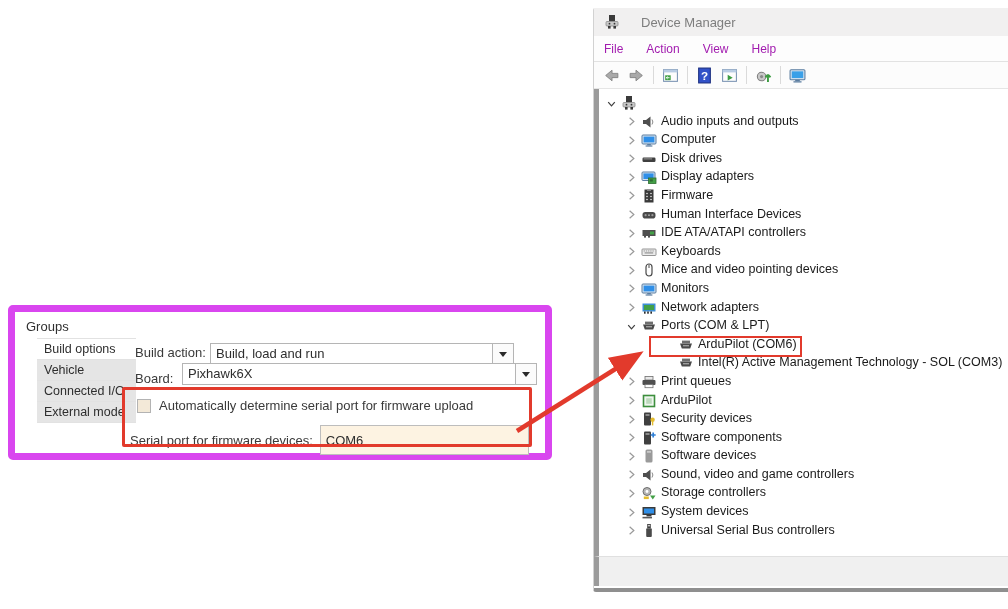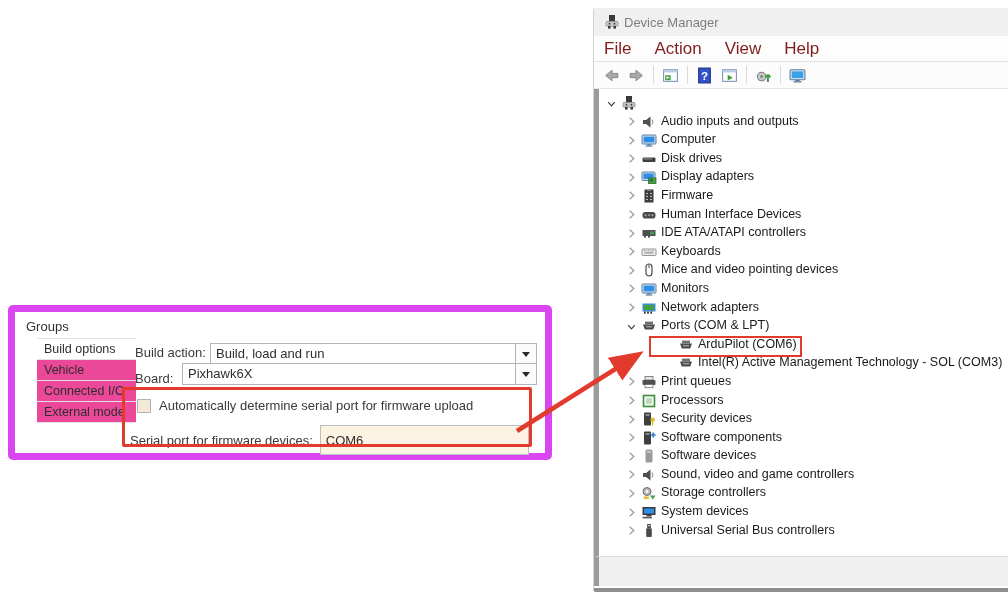--- a/index.html
+++ b/index.html
@@ -6,21 +6,21 @@
   html,body { width:1008px; height:609px; background:#ffffff; overflow:hidden;
     font-family:"Liberation Sans","DejaVu Sans",sans-serif; }
   .stage { position:relative; width:1008px; height:609px; }
 
   
   .config-panel { position:absolute; left:8px; top:305px; width:544px; height:155px;
     background:#fff; border:7px solid #d946ef; border-radius:5px; color:#3a3a3a; }
   .groups-label { position:absolute; left:11px; top:7px; font-size:13px; color:#303030; }
   .group-list { position:absolute; left:22px; top:26px; width:99px; border-top:1px solid #e2e2e2; }
   .group-item { height:21px; line-height:20px; padding-left:7px; font-size:12.5px;
-    color:#2e2e2e; background:#ec4899; border-bottom:1px solid #e2e2e2; cursor:default; }
+    color:#2e2e2e; background:#e5e5e5; border-bottom:1px solid #e2e2e2; cursor:default; }
   .group-item.selected { background:#ffffff; }
 
   .field-row { position:absolute; display:flex; align-items:center; font-size:13px; color:#3a3a3a; }
   .combobox { display:flex; align-items:stretch; border:1px solid #b5b5b5; background:#fff; height:22px; }
   .combobox .cb-value { flex:1; font-size:13px; color:#2e2e2e; padding:2px 5px; line-height:16px; white-space:nowrap; overflow:hidden; }
   .cb-arrow-btn { width:21px; border-left:1px solid #b5b5b5; background:#fbfbfb;
     display:flex; align-items:center; justify-content:center; cursor:default; }
   .cb-triangle { width:0; height:0; border-left:4px solid transparent; border-right:4px solid transparent;
     border-top:5px solid #2a2a2a; }
 
@@ -31,25 +31,25 @@
 
   
   .annot-box { position:absolute; border-style:solid; border-color:var(--accent); pointer-events:none; }
   #annot-serial { left:122px; top:387px; width:410px; height:60px; border-width:3px; border-radius:2px; }
   #annot-ardupilot { left:649px; top:336px; width:153px; height:21px; border-width:2px; }
   #arrow-overlay { position:absolute; left:0; top:0; width:1008px; height:609px; pointer-events:none; }
 
   
   .dm-window { position:absolute; left:593px; top:8px; width:415px; height:584px; background:#fff;
     border-left:1px solid #d2d2d2; border-bottom:4px solid #8f8f8f; border-radius:2px 0 0 3px; }
-  .dm-titlebar { height:28px; background:#f1f0f0; display:flex; align-items:center; padding-left:10px; gap:4px; }
+  .dm-titlebar { height:28px; background:#f1f0f0; display:flex; align-items:center; padding-left:10px; gap:21px; }
   .dm-title { font-size:13px; color:#7e7e7e; }
   .dm-menubar { height:26px; background:#fdfdfd; border-bottom:1px solid #e2e2e2;
     display:flex; align-items:center; padding-left:10px; gap:4px; }
-  .menu-item { font-size:17px; color:#7f1d1d; padding:3px 10px 3px 0; margin-right:9px; cursor:default; }
+  .menu-item { font-size:12px; color:#a21caf; padding:3px 10px 3px 0; margin-right:9px; cursor:default; }
   .dm-toolbar { height:27px; background:#fcfcfc; border-bottom:1px solid #e5e5e5;
     display:flex; align-items:center; padding-left:5px; }
   .tool-btn { width:25px; height:23px; display:flex; align-items:center; justify-content:center; cursor:default; }
   .tool-sep { width:1px; height:18px; background:#dadada; margin:0 4px; }
 
   .dm-content { position:relative; height:467px; background:#fff; border-left:5px solid #9b9b9b;
     overflow:hidden; padding-top:6px; }
   .tree-row { height:18.6px; display:flex; font-size:12.5px; color:#1a1a1a;
     white-space:nowrap; cursor:default; }
   .tree-row .chev { width:17px; height:16px; flex:0 0 17px; display:flex; align-items:center; justify-content:center; }
@@ -72,21 +72,21 @@
     <div class="group-list">
         <div class="group-item selected">Build options</div>
         <div class="group-item">Vehicle</div>
         <div class="group-item">Connected I/O</div>
         <div class="group-item">External mode</div>
       </div>
 
     <div class="field-row" style="left:120px; top:33px;">
       <span style="margin-right:7px;">Build action:</span>
     </div>
-    <div class="combobox" style="position:absolute; left:195px; top:31px; width:327px;">
+    <div class="combobox" style="position:absolute; left:195px; top:31px; width:304px;">
       <div class="cb-value">Build, load and run</div>
       <div class="cb-arrow-btn">
         <span class="cb-triangle"></span>
       </div>
     </div>
 
     <div class="field-row" style="left:120px; top:59px;">
       <span style="margin-right:7px;">Board:</span>
     </div>
     <div class="combobox" style="position:absolute; left:167px; top:51px; width:355px;">
@@ -457,21 +457,21 @@
             <svg class="icon-16" style="width:15px;height:15px" viewBox="0 0 16 16" xmlns="http://www.w3.org/2000/svg">
               <polyline points="6,4 10.5,8 6,12" fill="none" stroke="#9a9a9a" stroke-width="1.3"></polyline>
             </svg>
           </span>
           <span class="ticon">
             <svg class="icon-16" style="width:16px;height:16px" viewBox="0 0 16 16" xmlns="http://www.w3.org/2000/svg">
               <rect x="2.5" y="2.5" width="11" height="11" fill="#eef6ee" stroke="#3d8f3d" stroke-width="1.6"></rect>
               <rect x="5.2" y="5.2" width="5.6" height="5.6" fill="#bcd9bc"></rect>
             </svg>
           </span>
-          <span>Processors</span>
+          <span>ArduPilot</span>
         </div>
         <div class="tree-row lvl1">
           <span class="chev">
             <svg class="icon-16" style="width:15px;height:15px" viewBox="0 0 16 16" xmlns="http://www.w3.org/2000/svg">
               <polyline points="6,4 10.5,8 6,12" fill="none" stroke="#9a9a9a" stroke-width="1.3"></polyline>
             </svg>
           </span>
           <span class="ticon">
             <svg class="icon-16" style="width:16px;height:16px" viewBox="0 0 16 16" xmlns="http://www.w3.org/2000/svg">
               <rect x="3" y="1.5" width="7" height="13" rx="1" fill="#3f3f3f"></rect>

